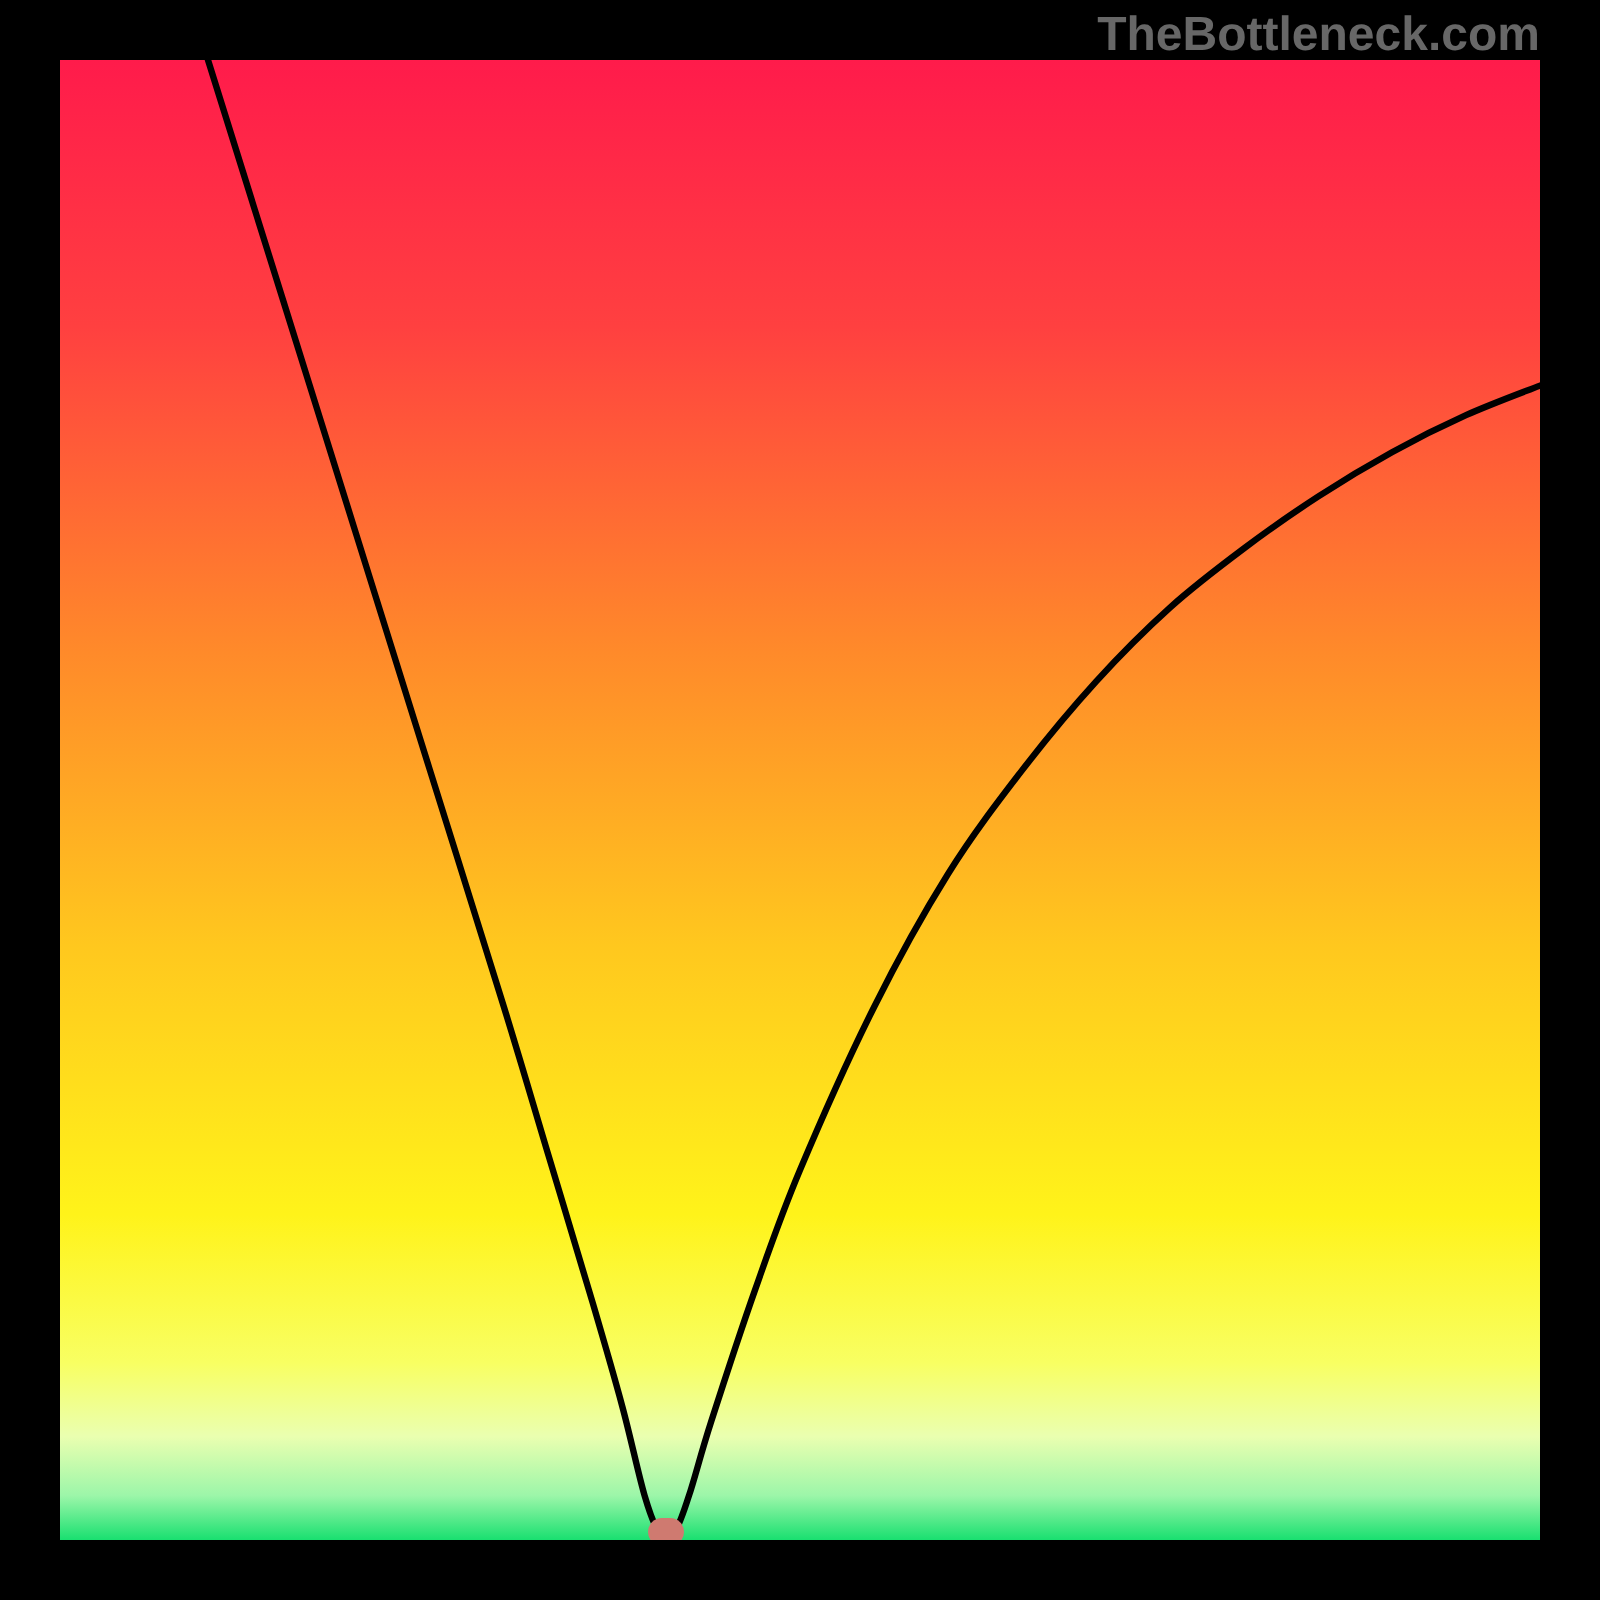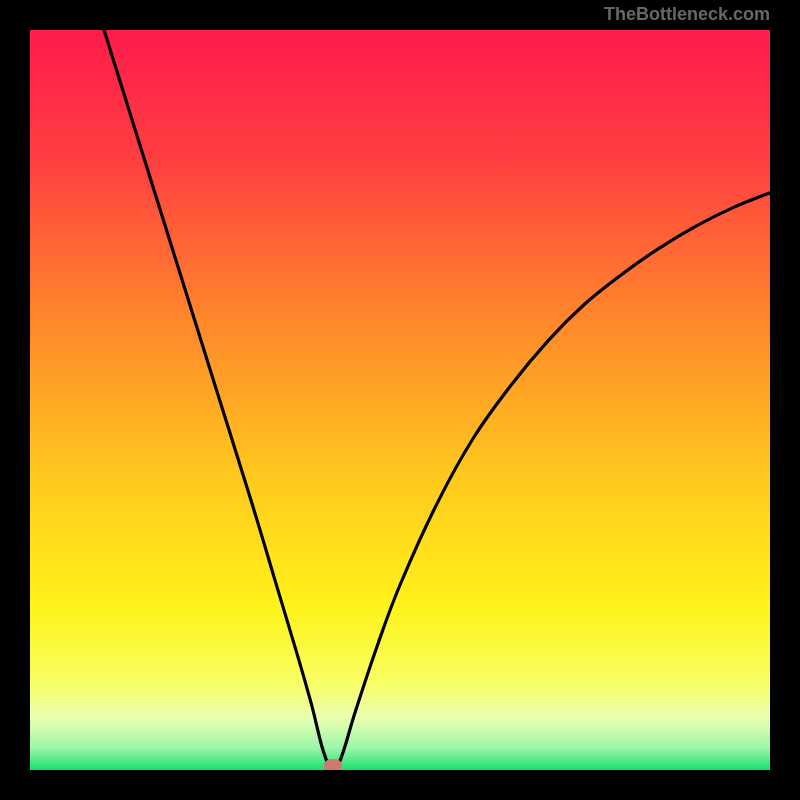--- a/index.html
+++ b/index.html
@@ -38,21 +38,21 @@
     left: 0;
     top: 0;
     width: 740px;
     height: 740px;
   }
   .watermark {
     position: absolute;
     top: 4px;
     right: 30px;
     font-family: Arial, Helvetica, sans-serif;
-    font-size: 18px;
+    font-size: 24px;
     font-weight: 600;
     color: #676767;
     letter-spacing: 0px;
   }
   .marker {
     position: absolute;
     width: 18px;
     height: 14px;
     border-radius: 7px;
     background: #cf7a70;

